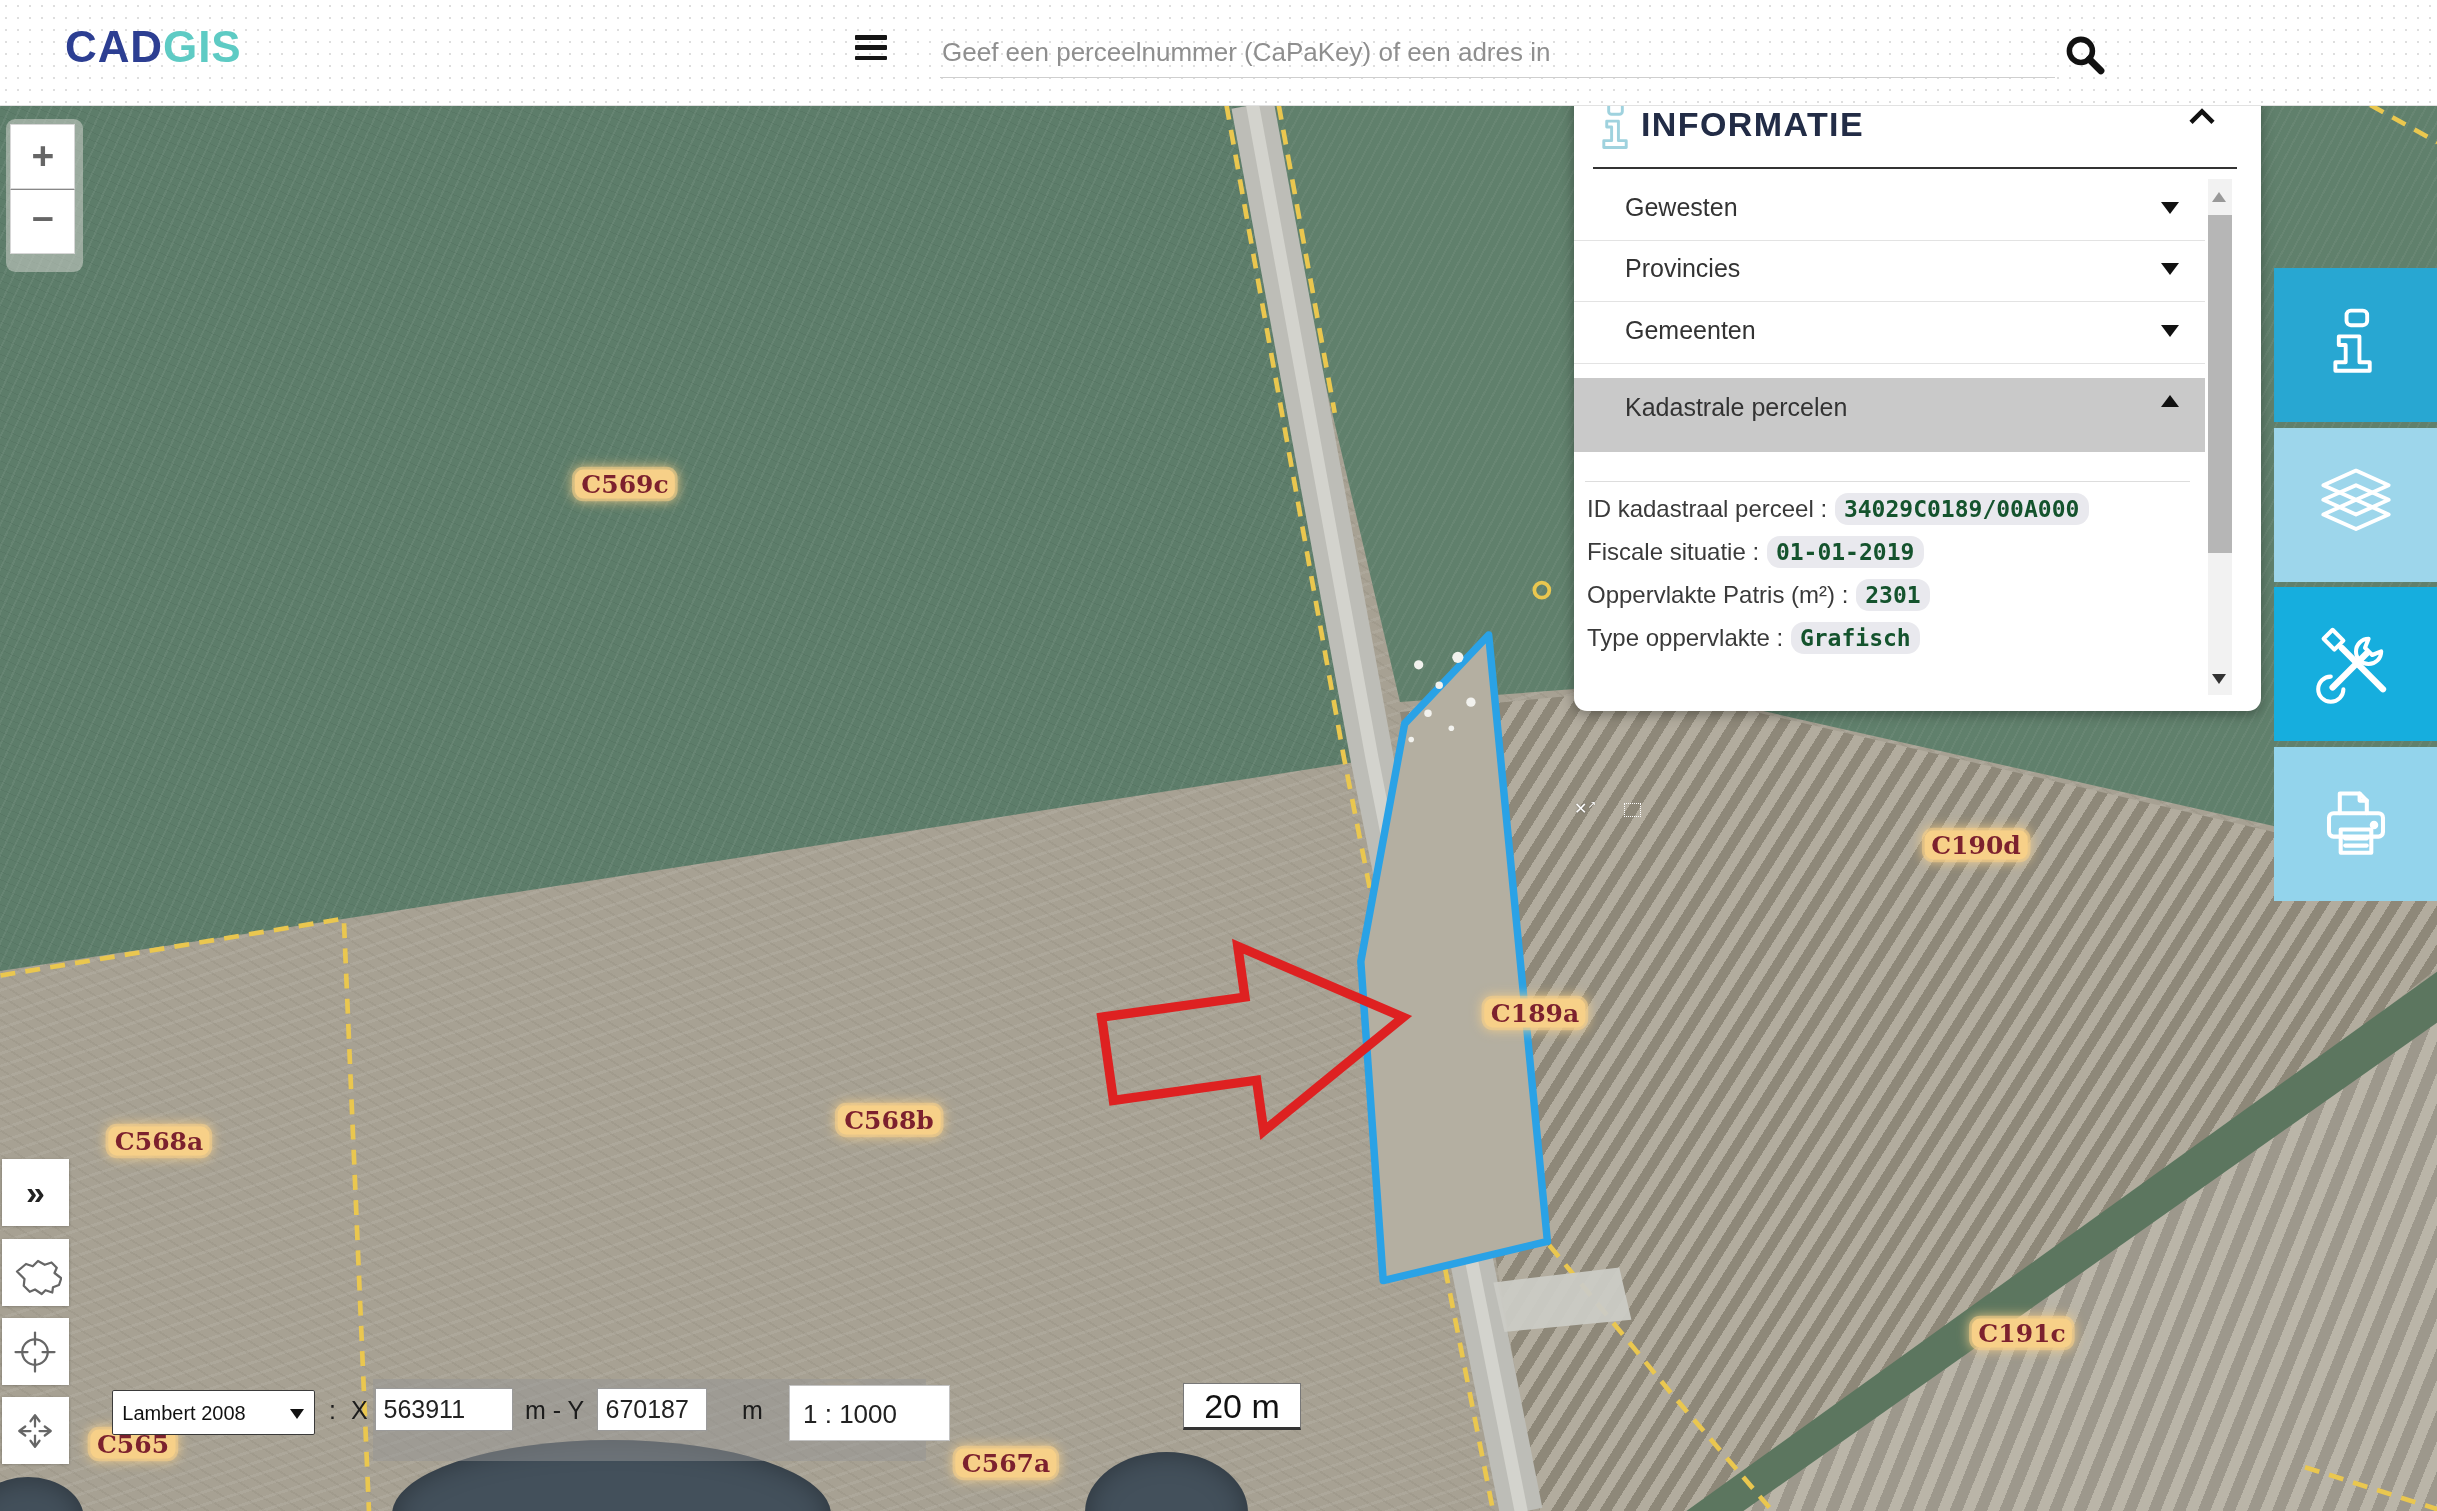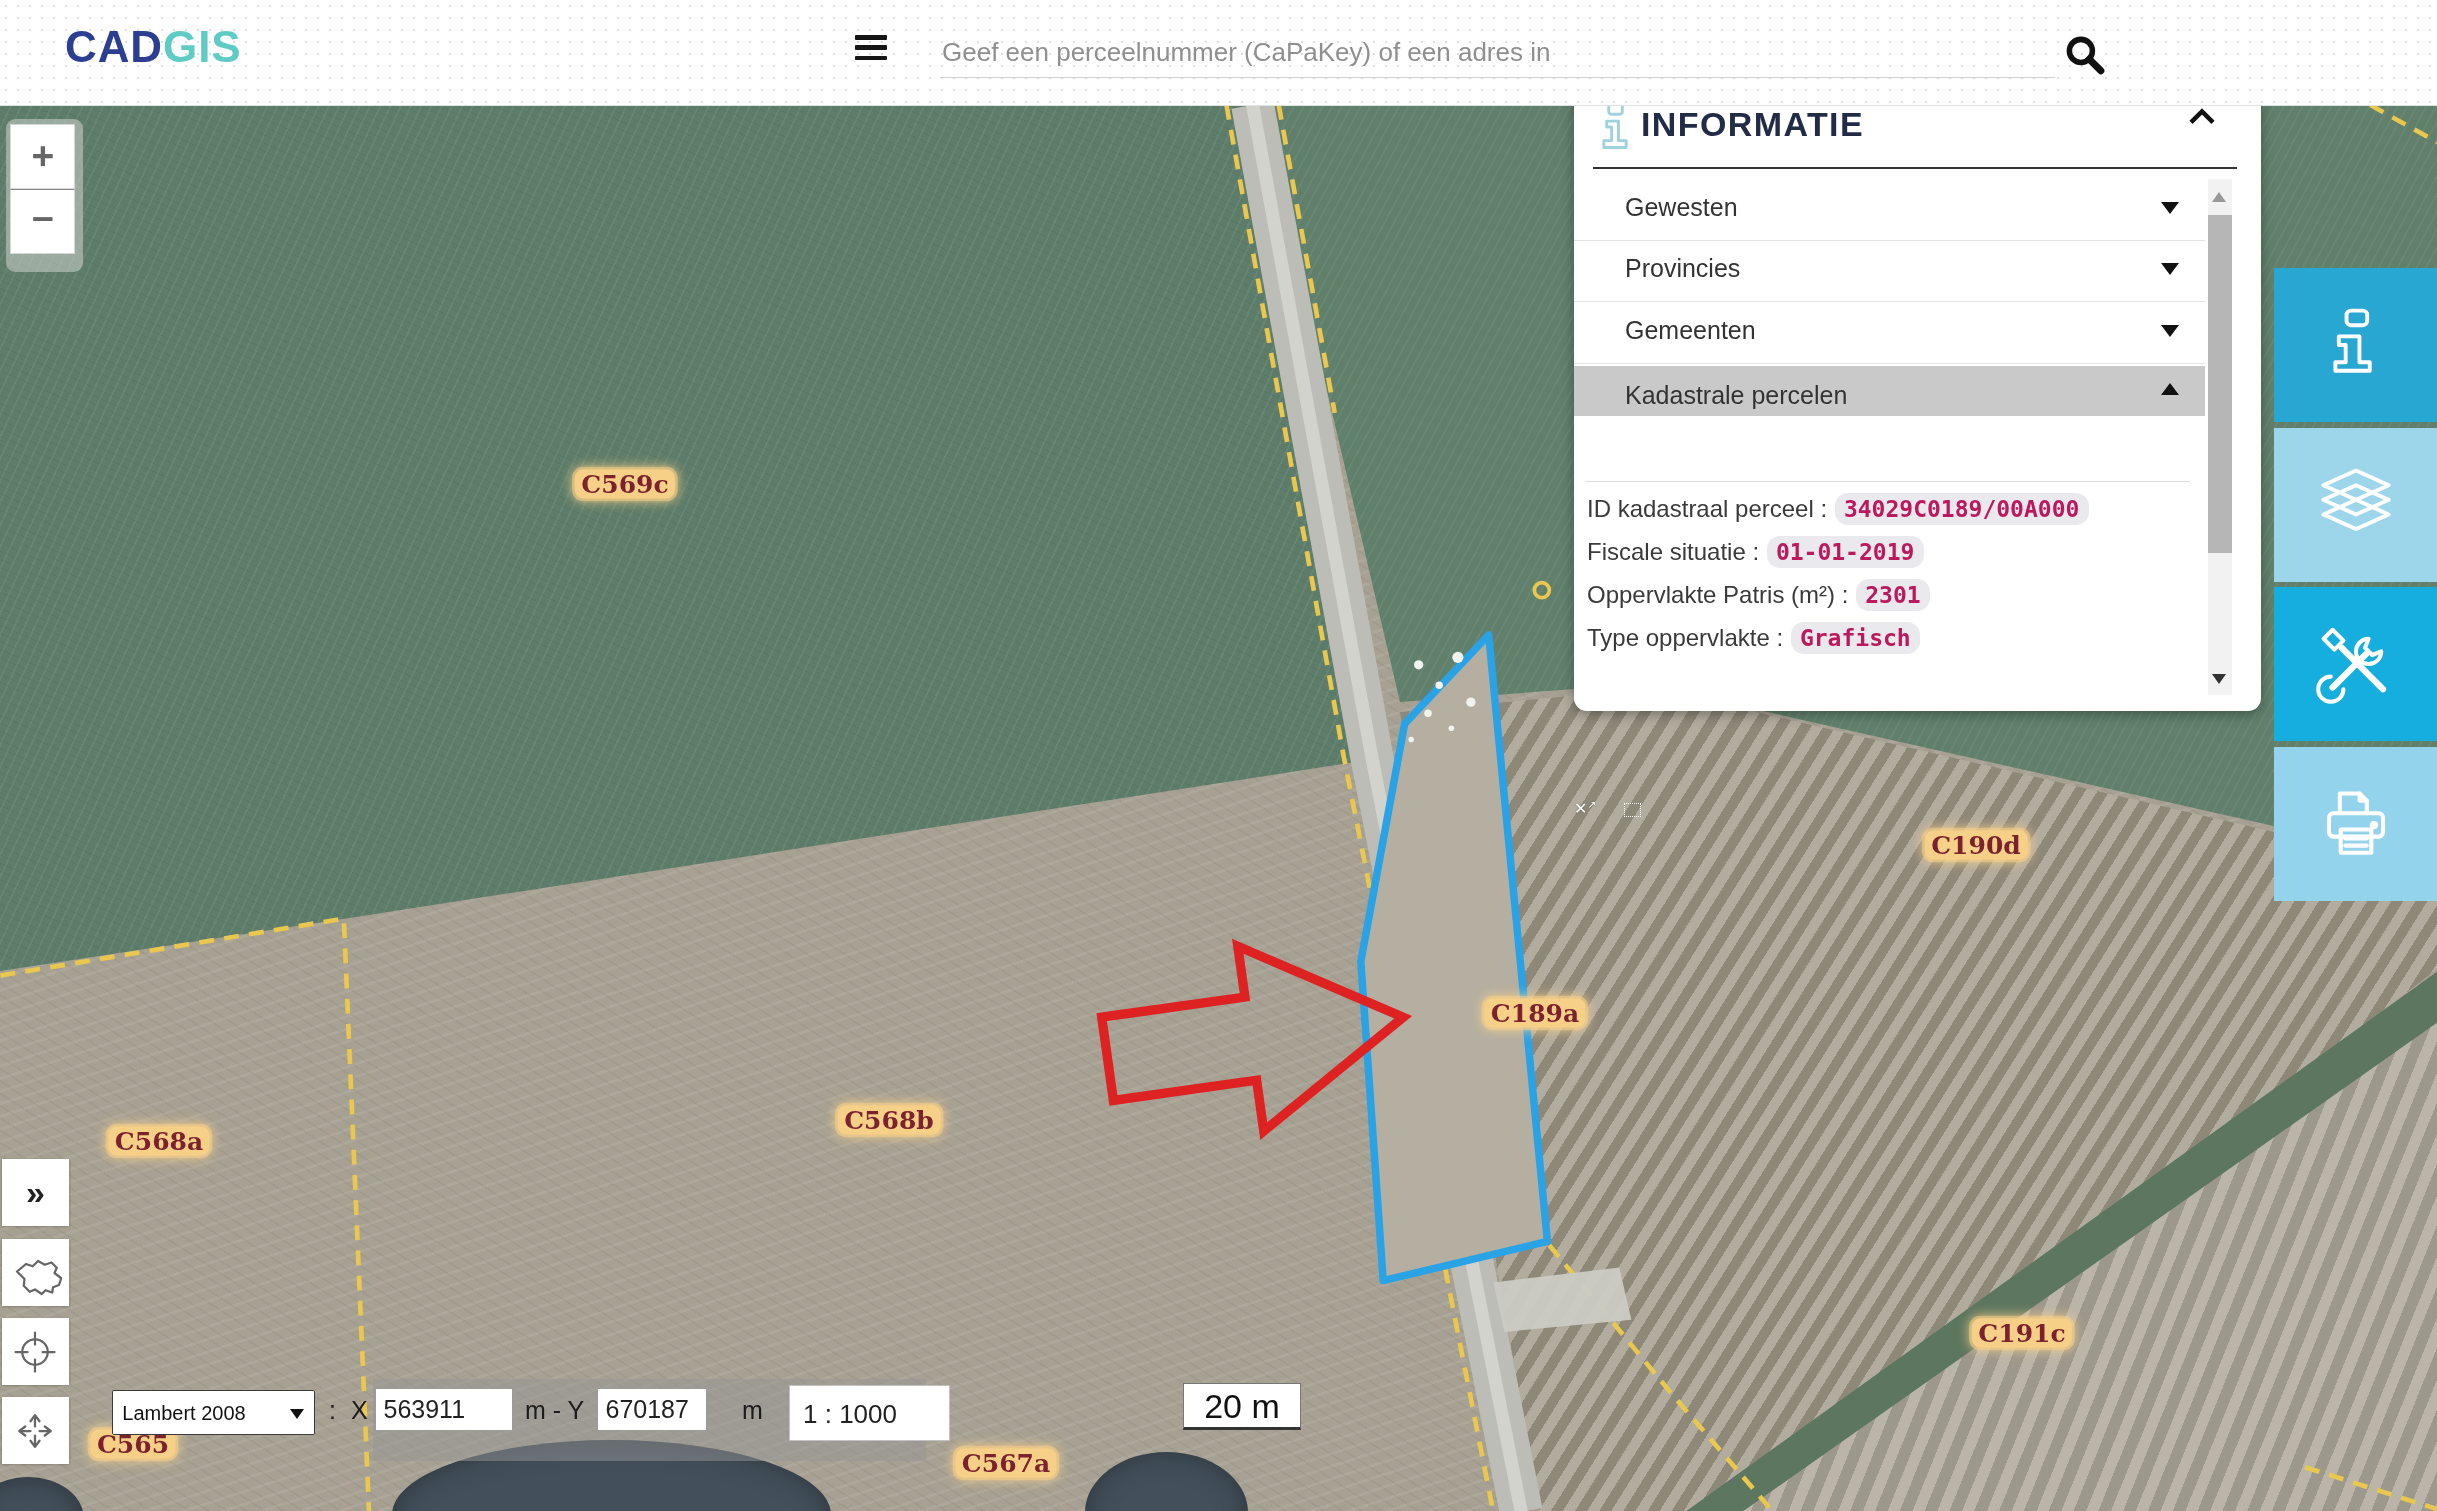--- a/index.html
+++ b/index.html
@@ -83,26 +83,26 @@
     color:#222c46;letter-spacing:1.4px;}
   #panel-collapse{position:absolute;right:45px;top:18.7px;cursor:pointer;}
   #panel-divider{position:absolute;left:18.7px;top:79px;width:644px;border-top:2.8px solid #333;}
   .acc-row{position:absolute;left:0;width:631px;height:62px;cursor:pointer;border-bottom:0.9px solid #e3e3e3;}
   .acc-row .lbl{position:absolute;left:51px;top:15px;font-size:25px;color:#333;}
   .acc-row .tri{position:absolute;right:26px;top:24px;width:0;height:0;
     border:9.3px solid transparent;border-top:12px solid #111;}
   .acc-row.active{background:#c9c9c9;border-bottom:none;}
   .acc-row.active .tri{border-top:none;border-bottom:12px solid #111;top:17px;}
   #row-gewesten{top:90px;} #row-provincies{top:151px;} #row-gemeenten{top:213px;}
-  #row-kadaster{top:278px;height:50px;}
+  #row-kadaster{top:290px;height:74px;}
   #details-divider{position:absolute;left:11.2px;top:393px;width:605px;border-top:0.9px solid #ddd;}
   .det-row{position:absolute;left:13px;height:37px;white-space:nowrap;}
   .det-row .dlbl{font-size:24px;color:#3a3a3a;}
   .det-row .dval{font-family:"DejaVu Sans Mono","Liberation Mono",monospace;font-weight:bold;
-    font-size:23px;color:#be185d;background:#e9e9ee;border-radius:13px;padding:2.8px 9.3px;margin-left:7.5px;}
+    font-size:23px;color:#14532d;background:#e9e9ee;border-radius:13px;padding:2.8px 9.3px;margin-left:7.5px;}
   #det-0{top:407px;} #det-1{top:450px;} #det-2{top:493px;} #det-3{top:536px;}
   
   #pscroll-track{position:absolute;left:634px;top:91px;width:24px;height:516px;background:#f2f2f2;}
   #pscroll-thumb{position:absolute;left:634px;top:127px;width:24px;height:338px;background:#b6b6b6;cursor:pointer;}
   .ptri{position:absolute;left:638px;width:0;height:0;border:7.5px solid transparent;cursor:pointer;}
   #pscroll-up{top:97px;border-bottom:10.3px solid #999;}
   #pscroll-down{top:586px;border-top:10.3px solid #333;}
   
   #sidebar{position:absolute;left:2274px;top:268px;width:163px;z-index:28;}
   .sbtn{width:163px;height:154px;margin-bottom:5.6px;display:flex;align-items:center;

